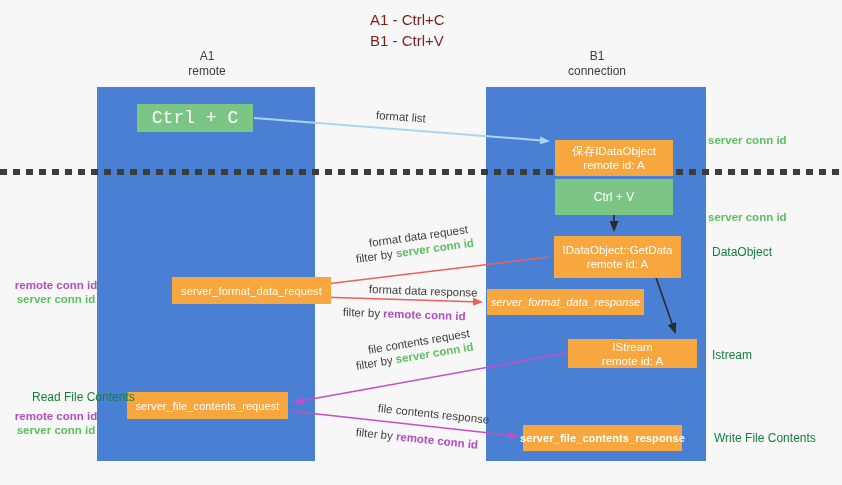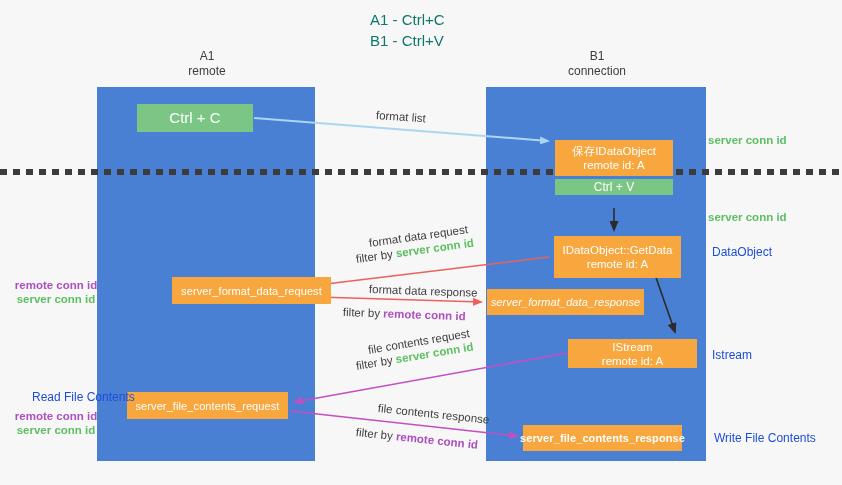--- a/index.html
+++ b/index.html
@@ -2,42 +2,42 @@
 <html><head>
 <meta charset="utf-8">
 <style>
   html,body{margin:0;padding:0;}
   .canvas{
     position:relative; width:842px; height:485px; overflow:hidden;
     background:#f7f7f7;
     font-family:"Liberation Sans", sans-serif;
     color:#3d3d3d;
   }
-  .title{position:absolute; left:370px; top:9px; font-size:15px; line-height:21px; color:#0f766e; z-index:5;}
+  .title{position:absolute; left:370px; top:9px; font-size:15px; line-height:21px; color:#7f1d1d; z-index:5;}
   .col-header{position:absolute; top:49px; width:100px; text-align:center; font-size:12px; line-height:15px; color:#3d3d3d; z-index:5;}
   .column{position:absolute; top:87px; height:374px; background:#4a80d3; z-index:1;}
   .col-a{left:97px; width:218px;}
   .col-b{left:486px; width:220px;}
   .dotted{
     position:absolute; left:0; top:169px; width:842px; height:6px; z-index:2;
     background:repeating-linear-gradient(90deg,#3c3c3c 0 7px,transparent 7px 13px);
   }
   .arrows{position:absolute; left:0; top:0; z-index:2;}
   .node{
     position:absolute; z-index:3; color:#fff; display:flex; flex-direction:column;
     align-items:center; justify-content:center; text-align:center;
     font-size:11.5px; line-height:14px;
   }
   .green{background:#7cc685;}
   .orange{background:#f7a73e;}
   .single{font-size:11px; letter-spacing:0.1px;}
   .lbl{position:absolute; z-index:4; font-size:11.5px; color:#3f3f3f; white-space:nowrap; transform-origin:left center;}
   .t-green{color:#5cbf60; font-weight:bold;}
   .t-purple{color:#ae4fc0; font-weight:bold;}
-  .side{position:absolute; z-index:4; font-size:12px; color:#1d4ed8; white-space:nowrap;}
+  .side{position:absolute; z-index:4; font-size:12px; color:#15803d; white-space:nowrap;}
   .side-bold-green{position:absolute; z-index:4; font-size:11.5px; font-weight:bold; color:#5cbf60; white-space:nowrap;}
   .conn-group{position:absolute; z-index:4; width:84px; text-align:center; font-size:11.5px; line-height:14px; font-weight:bold; white-space:nowrap;}
 </style>
 </head>
 <body>
 
 <div class="canvas">
 
   <div class="title">
     <div>A1 - Ctrl+C</div>
@@ -75,28 +75,28 @@
     </defs>
     <line x1="254" y1="118" x2="548" y2="141" stroke="#aad6f2" stroke-width="2" marker-end="url(#ah-blue)"></line>
     <line x1="614" y1="208" x2="614" y2="230" stroke="#2b2b2b" stroke-width="1.6" marker-end="url(#ah-black)"></line>
     <line x1="652" y1="266" x2="675" y2="332" stroke="#2b2b2b" stroke-width="1.6" marker-end="url(#ah-black)"></line>
     <line x1="549" y1="257" x2="293" y2="288" stroke="#e8625b" stroke-width="1.6" marker-end="url(#ah-red)"></line>
     <line x1="286" y1="296" x2="481" y2="302" stroke="#e8625b" stroke-width="1.6" marker-end="url(#ah-red)"></line>
     <line x1="567" y1="353" x2="295" y2="402" stroke="#c44fc4" stroke-width="1.6" marker-end="url(#ah-magenta)"></line>
     <line x1="290" y1="411" x2="517" y2="436" stroke="#c44fc4" stroke-width="1.6" marker-end="url(#ah-magenta)"></line>
   </svg>
 
-  <div class="node green" style="left:137px;top:104px;width:116px;height:28px;font-size:15px;">Ctrl + C</div>
+  <div class="node green" style="left:137px;top:104px;width:116px;height:28px;font-size:18px;font-family:Liberation Mono, monospace;">Ctrl + C</div>
 
   <div class="node orange" style="left:555px;top:140px;width:118px;height:36px;">
     <div>保存IDataObject</div>
     <div>remote id: A</div>
   </div>
 
-  <div class="node green" style="left:555px;top:179px;width:118px;height:16px;font-size:12px;">Ctrl + V</div>
+  <div class="node green" style="left:555px;top:179px;width:118px;height:36px;font-size:12px;">Ctrl + V</div>
 
   <div class="node orange" style="left:554px;top:236px;width:127px;height:42px;">
     <div>IDataObject::GetData</div>
     <div>remote id: A</div>
   </div>
 
   <div class="node orange single" style="left:127px;top:277px;width:159px;height:27px;margin-left:45px;">server_format_data_request</div>
 
   <div class="node orange single" style="left:487px;top:289px;width:157px;height:26px;font-style:italic;">server_format_data_response</div>
 

